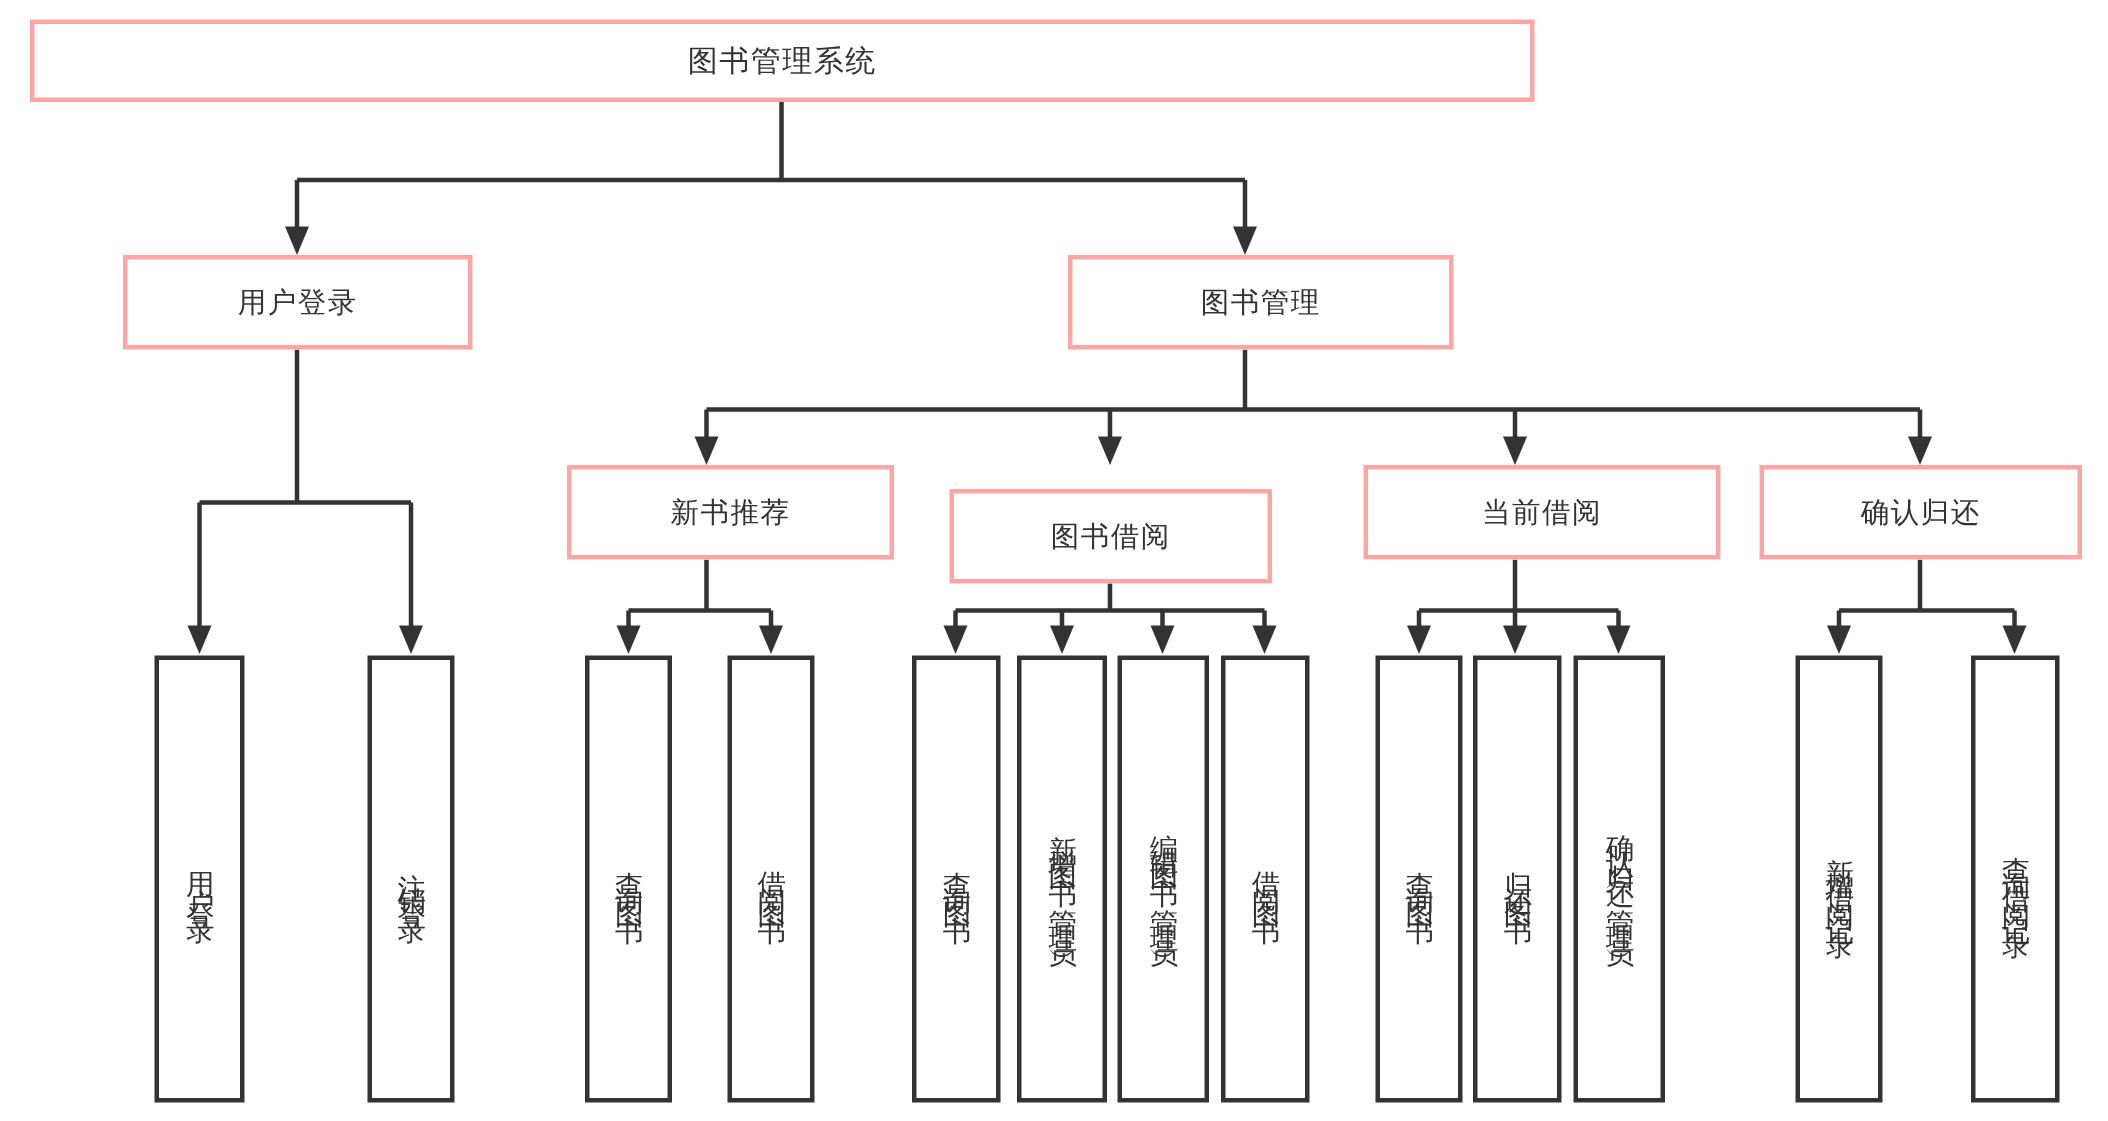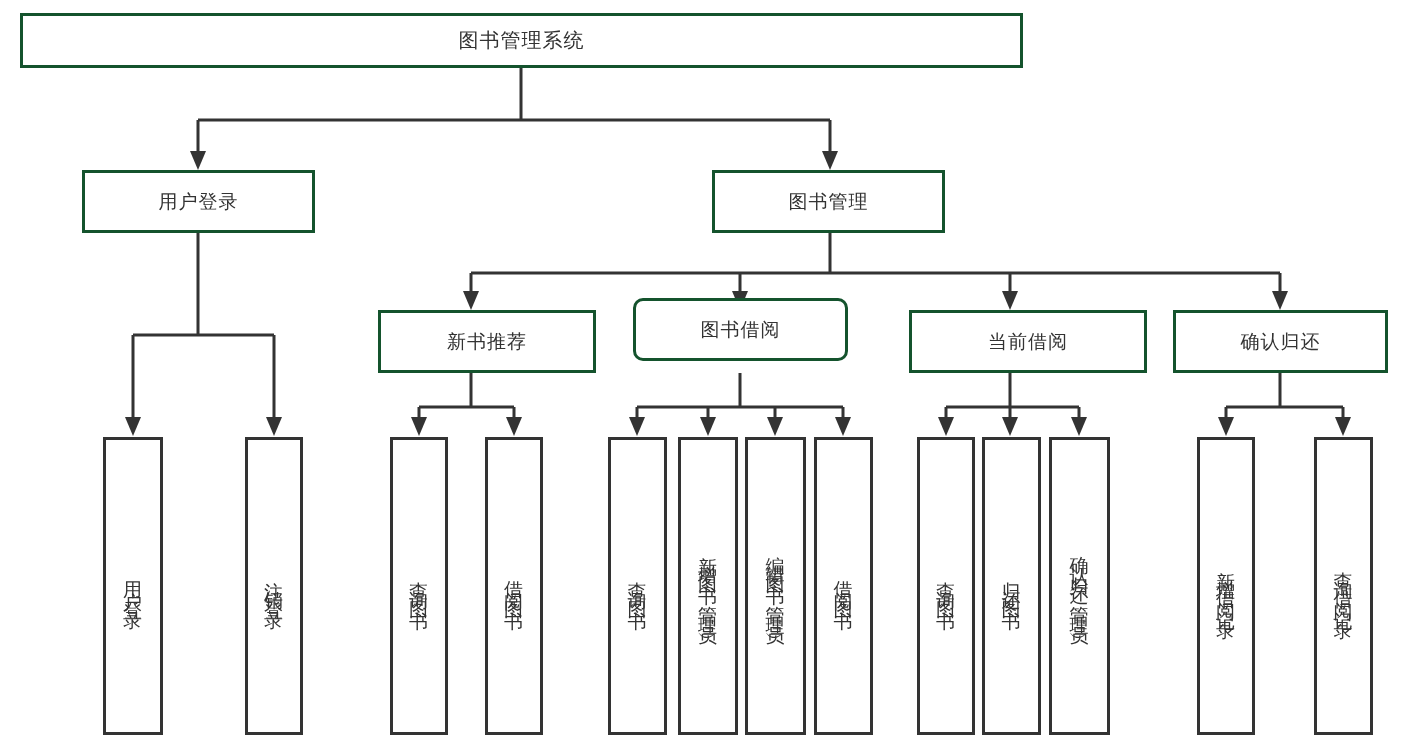--- a/index.html
+++ b/index.html
@@ -19,21 +19,21 @@
     position: absolute;
     left: 0;
     top: 0;
     width: 1405px;
     height: 747px;
     pointer-events: none;
   }
   .hbox {
     position: absolute;
     box-sizing: border-box;
-    border: 3px solid #14532d;
+    border: 3px solid #fca5a5;
     background: #ffffff;
     display: flex;
     align-items: center;
     justify-content: center;
   }
   .hbox span {
     font-size: 19px;
     color: #333333;
     letter-spacing: 1px;
     white-space: nowrap;
@@ -55,23 +55,23 @@
     text-orientation: mixed;
     font-size: 19px;
     line-height: 1;
     letter-spacing: 10px;
     color: #333333;
     white-space: nowrap;
   }
   
   .n-root   { left: 20px;  top: 13px;  width: 1003px; height: 55px; }
   .n-login  { left: 82px;  top: 170px; width: 233px;  height: 63px; }
-  .n-mgmt   { left: 712px; top: 170px; width: 233px;  height: 63px; }
+  .n-mgmt   { left: 712px; top: 170px; width: 257px;  height: 63px; }
   .n-rec    { left: 378px; top: 310px; width: 218px;  height: 63px; }
-  .n-borrow { left: 633px; top: 298px; width: 215px;  height: 63px; border-radius: 10px; }
+  .n-borrow { left: 633px; top: 326px; width: 215px;  height: 63px; }
   .n-cur    { left: 909px; top: 310px; width: 238px;  height: 63px; }
   .n-recd   { left: 1173px;top: 310px; width: 215px;  height: 63px; }
   
   .v1  { left: 103px;  width: 60px; }
   .v2  { left: 245px;  width: 58px; }
   .v3  { left: 390px;  width: 58px; }
   .v4  { left: 485px;  width: 58px; }
   .v5  { left: 608px;  width: 59px; }
   .v6  { left: 678px;  width: 60px; }
   .v7  { left: 745px;  width: 61px; }

